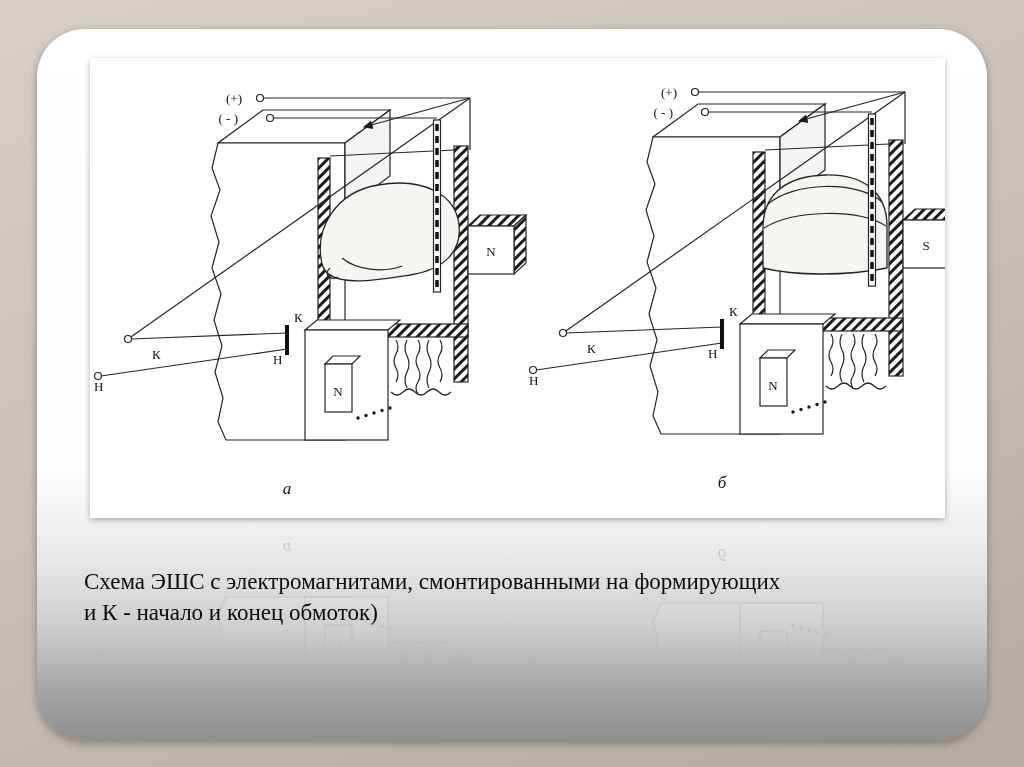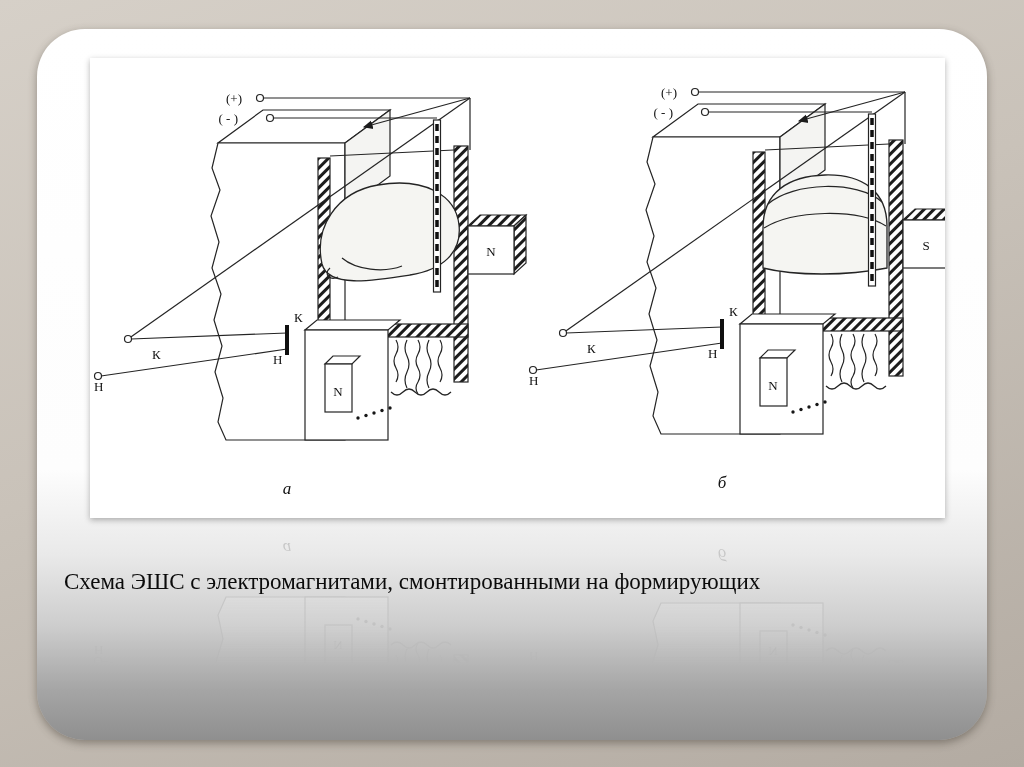--- a/index.html
+++ b/index.html
@@ -21,21 +21,21 @@
     box-shadow:0 2px 6px rgba(0,0,0,0.30);
   }
   .scan{display:block;width:855px;height:460px;}
   .reflection{
     position:absolute;left:90px;top:519px;width:855px;height:460px;
     z-index:1;opacity:0.22;transform:scaleY(-1);
     -webkit-mask-image:linear-gradient(to bottom,rgba(0,0,0,0) 68%,rgba(0,0,0,0.65) 90%,rgba(0,0,0,0.85) 100%);
     mask-image:linear-gradient(to bottom,rgba(0,0,0,0) 68%,rgba(0,0,0,0.65) 90%,rgba(0,0,0,0.85) 100%);
   }
   .caption{
-    position:absolute;left:64px;top:566px;width:915px;z-index:3;
+    position:absolute;left:84px;top:566px;width:915px;z-index:3;
     font-family:"Liberation Serif",serif;font-size:23px;line-height:31px;
     color:#0b0b0b;
   }
   .caption div{white-space:nowrap;}
   
   .s{stroke:#242424;stroke-width:1.2;fill:none;}
   .w{fill:#ffffff;stroke:#242424;stroke-width:1.2;}
   .w2{fill:#f4f4f2;stroke:#242424;stroke-width:1.2;}
   .pool{fill:#f5f5f2;stroke:#242424;stroke-width:1.3;}
   .dash{stroke:#101010;stroke-width:3.5;stroke-dasharray:7 5;fill:none;}
@@ -150,14 +150,15 @@
   </div>
 
   <div class="reflection">
     <svg class="scan" viewBox="0 0 855 460" xmlns="http://www.w3.org/2000/svg">
       <use href="#scan-art"></use>
     </svg>
   </div>
 
   <div class="caption">
     <div>Схема ЭШС  с электромагнитами, смонтированными на формирующих</div>
+    <div>и К - начало и конец обмоток)</div>
   </div>
 </div>
 
 </body></html>

